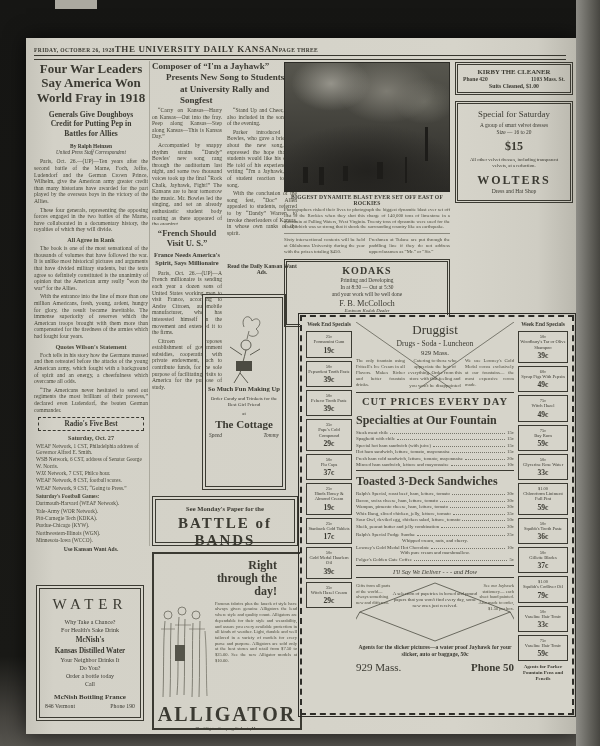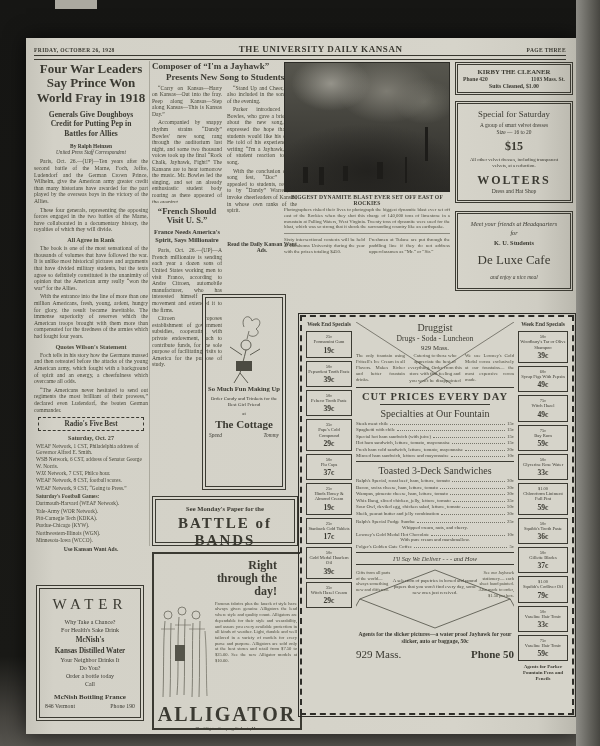--- a/index.html
+++ b/index.html
@@ -6,21 +6,21 @@
   .scan{position:relative;width:600px;height:746px;overflow:hidden;
         background:linear-gradient(180deg,#161614 0%,#1a1a17 88%,#46443f 96%,#56544e 100%);
         font-family:"Liberation Serif","DejaVu Serif",serif;color:#3b3a32;}
   .scan::after{content:"";position:absolute;right:0;top:0;width:24px;height:100%;
         background:linear-gradient(90deg,#8d8c86,#66655f 55%,#474641);}
   .notch{position:absolute;left:55px;top:0;width:42px;height:9px;background:#c5c3b9;opacity:.85;}
   .sheet{position:absolute;left:26px;top:38px;width:550px;height:696px;
         background:linear-gradient(90deg,#c6c4ba 0,#d3d1c7 5%,#d6d4ca 78%,#cfcdc3 93%,#bab8ae 100%);
         box-shadow:0 0 20px rgba(0,0,0,.65);}
   
-  .pg-head{position:absolute;left:8px;right:10px;top:6px;display:flex;justify-content:space-between;align-items:baseline;}
+  .pg-head{position:absolute;left:8px;right:10px;top:6px;display:flex;justify-content:flex-start;align-items:baseline;}
   .date,.pageno{font-size:5.5px;font-weight:bold;letter-spacing:.4px;}
   .masthead{font-size:9px;font-weight:bold;letter-spacing:.6px;}
   .head-rule{position:absolute;top:17px;left:8px;right:10px;height:3px;
         border-top:1px solid #38372f;border-bottom:1px solid #38372f;}
   
   .bt{font-size:5.6px;line-height:1.18;text-align:justify;color:#474638;}
   .bt p{margin:0 0 2px;text-indent:6px;}
   .sh{font-size:6.2px;font-weight:bold;text-align:center;margin:3px 0 2px;}
   .vr{position:absolute;width:1px;background:#aaa89d;}
   
@@ -123,30 +123,30 @@
   .wes{font-size:5.4px;font-weight:bold;text-align:center;line-height:1.2;margin-bottom:4px;}
   .pbox{border:1px solid #3b3a32;text-align:center;padding:2px 1px;margin-bottom:3px;}
   .pbox .was{font-size:4.4px;}
   .pbox .pn{font-size:4.6px;line-height:1.15;}
   .pbox .now{font-size:7.6px;font-weight:bold;margin-top:1px;}
   .parker{font-size:5px;font-weight:bold;text-align:center;line-height:1.2;margin-top:2px;}
   .center{position:absolute;left:54px;right:58px;top:4px;bottom:4px;}
   .ad-top{position:relative;text-align:center;}
   .ad-top svg{position:absolute;left:0;top:0;width:100%;height:100%;}
   .rr-title{font-size:22px;font-weight:bold;letter-spacing:2px;word-spacing:9px;line-height:1;}
-  .rr-sub{font-size:10px;margin-top:1px;}
+  .rr-sub{font-size:13px;margin-top:1px;}
   .rr-l2{font-size:7.6px;margin-top:1px;}
   .rr-l3{font-size:6.8px;margin-top:1px;}
   .copy3{display:flex;margin-top:2px;position:relative;}
   .sidecopy{width:31%;font-size:4.7px;line-height:1.25;text-align:justify;color:#4c4b3d;}
   .ccopy{flex:1;font-size:4.9px;line-height:1.25;text-align:center;color:#4c4b3d;padding:0 3px;}
   .rule{border-top:1px solid #3b3a32;margin:3px 0;}
   .cutp{font-size:10.5px;font-weight:bold;text-align:center;letter-spacing:1px;margin-top:2px;}
   .cutp-rule{border-top:1px solid #3b3a32;width:70%;margin:2px auto 3px;}
-  .ftitle{font-size:10px;font-weight:normal;text-align:center;margin:2px 0 2px;}
+  .ftitle{font-size:12px;font-weight:bold;text-align:left;margin:2px 0 2px;}
   .mrow{display:flex;align-items:baseline;font-size:4.9px;color:#45443a;margin-bottom:1.5px;}
   .mrow .dots{flex:1;border-bottom:1px dotted #77766b;margin:0 2px;height:3px;}
   .dsub{font-size:4.9px;text-align:center;color:#45443a;margin:-1px 0 2px;}
   .deliver{font-size:6.4px;font-style:italic;text-align:center;border-top:1px solid #3b3a32;
         border-bottom:1px solid #3b3a32;padding:2px 0;margin:3px 0;}
   .diamond{position:relative;height:62px;margin-top:1px;}
   .diamond svg{position:absolute;inset:0;width:100%;height:100%;}
   .dcenter{position:absolute;left:22%;right:22%;top:10px;font-size:4.8px;line-height:1.25;text-align:center;color:#45443a;}
   .dleft{position:absolute;left:0;top:2px;width:24%;font-size:4.5px;line-height:1.25;text-align:left;color:#4c4b3d;}
   .dright{position:absolute;right:0;top:2px;width:26%;font-size:4.5px;line-height:1.25;text-align:right;color:#4c4b3d;}
@@ -165,21 +165,21 @@
       <span class="date">FRIDAY, OCTOBER 26, 1928</span>
       <span class="masthead">THE UNIVERSITY DAILY KANSAN</span>
       <span class="pageno">PAGE THREE</span>
     </div>
     <div class="head-rule"></div>
     <div class="vr" style="left:123px;top:23px;height:485px;"></div>
 
     <div class="col1">
       <div class="h1">
         <div>Four War Leaders</div>
-        <div>Say Prince Won</div>
+        <div>Say America Won</div>
         <div>World Fray in 1918</div>
       </div>
       <div class="deck">Generals Give Doughboys Credit for Putting Pep in Battles for Allies</div>
       <div class="by">By Ralph Heinzen</div>
       <div class="by2">United Press Staff Correspondent</div>
       <div class="bt">
         <p>Paris, Oct. 26.—(UP)—Ten years after the second battle of the Marne, Foch, Joffre, Ludendorf and the German Crown Prince, Wilhelm, give the American army greater credit than many historians have awarded for the part played by the overseas boys in the victory of the Allies.</p>
         <p>These four generals, representing the opposing forces engaged in the two battles of the Marne, have collaborated in a documentary history, the royalties of which they will divide.</p>
         <div class="sh">All Agree in Rank</div>
         <p>The book is one of the most sensational of the thousands of volumes that have followed the war. It is unlike most historical pictures and arguments that have divided military students, but the texts agree so definitely constituted is the unanimity of opinion that the American army really “won the war” for the Allies.</p>
@@ -221,20 +221,21 @@
       <div class="wa">
         <span>846 Vermont</span>
         <span>Phone 190</span>
       </div>
     </div>
 
     <div class="col2">
       <div class="h2a">
         <div class="l1">Composer of “I'm a Jayhawk”</div>
         <div class="l2">Presents New Song to Students</div>
+        <div class="l3">at University Rally and Songfest</div>
       </div>
       <div class="twocol">
         <div class="sca">
           <div class="bt" style="height:118px;overflow:hidden;">
             <p>“Carry on Kansas—Harry on Kansas—Out into the fray. Peep along Kansas—Step along Kansas—This is Kansas Day.”</p>
             <p>Accompanied by snappy rhythm strains “Dandy” Bowles' new song rang through the auditorium last night, and some two thousand voices took up the final “Rock Chalk, Jayhawk, Fight!” The Kansans are to hear tomorrow the music. Mr. Bowles led the singing, and set an already enthusiastic student body roaring as there appeared of the evening.</p>
           </div>
           <div class="h3">“French Should Visit U. S.”</div>
           <div class="deck3">France Needs America's Spirit, Says Millionaire</div>
           <div class="bt" style="height:185px;overflow:hidden;">
@@ -313,46 +314,48 @@
         <div class="fig" style="left:92px;bottom:12px;width:6px;height:17px;"></div>
         <div class="fig" style="left:120px;bottom:8px;width:2px;height:26px;"></div>
         <div class="fig" style="left:140px;bottom:30px;width:3px;height:34px;"></div>
       </div>
       <div class="capt">BIGGEST DYNAMITE BLAST EVER SET OFF EAST OF ROCKIES</div>
       <div class="capb">Photographers risked their lives to photograph the biggest dynamite blast ever set off east of the Rockies when they shot this charge of 140,000 tons of limestone in a mountain at Falling Waters, West Virginia. Twenty tons of dynamite were used for the blast, which was so strong that it shook the surrounding country like an earthquake.</div>
       <div class="notes">
         <div class="note">Sixty intersectional contests will be held at Oklahoma University during the year with the prizes totaling $450.</div>
         <div class="note">Freshmen at Tulane are put through the paddling line if they do not address upperclassmen as “Mr.” or “Sir.”</div>
       </div>
+      <div class="kodak">
+        <div class="k1">KODAKS</div>
+        <div class="k2">Printing and Developing</div>
+        <div class="k2">In at 8:30 — Out at 5:30</div>
+        <div class="k2">and your work will be well done</div>
+        <div class="k3">F. B. McColloch</div>
+        <div class="k4">Eastman Kodak Dealer</div>
+        <div class="k2">843 Mass.</div>
+      </div>
     </div>
 
     <div class="rads">
       <div class="kirby">
         <div class="t">KIRBY THE CLEANER</div>
         <div class="r">
           <span>Phone 420</span>
           <span>1103 Mass. St.</span>
         </div>
         <div class="s">Suits Cleaned, $1.00</div>
       </div>
       <div class="wolters">
         <div class="t">Special for Saturday</div>
         <div class="d">A group of smart velvet dresses</div>
         <div class="d">Size — 16 to 20</div>
         <div class="p">$15</div>
         <div class="f">All other velvet dresses, including transparent velvets, at a reduction.</div>
         <div class="n">WOLTERS</div>
         <div class="n2">Dress and Hat Shop</div>
-      </div>
-      <div class="deluxe">
-        <div class="m">Meet your friends at Headquarters</div>
-        <div class="m">for</div>
-        <div class="k">K. U. Students</div>
-        <div class="n">De Luxe Cafe</div>
-        <div class="e">and enjoy a nice meal</div>
       </div>
     </div>
 
     <div class="roby">
 
       <div class="strip stripL">
         <div class="wes">Week End Specials</div>
         <div class="pbox">
             <div class="was">25c</div>
             <div class="pn">Formamint Gum</div>

